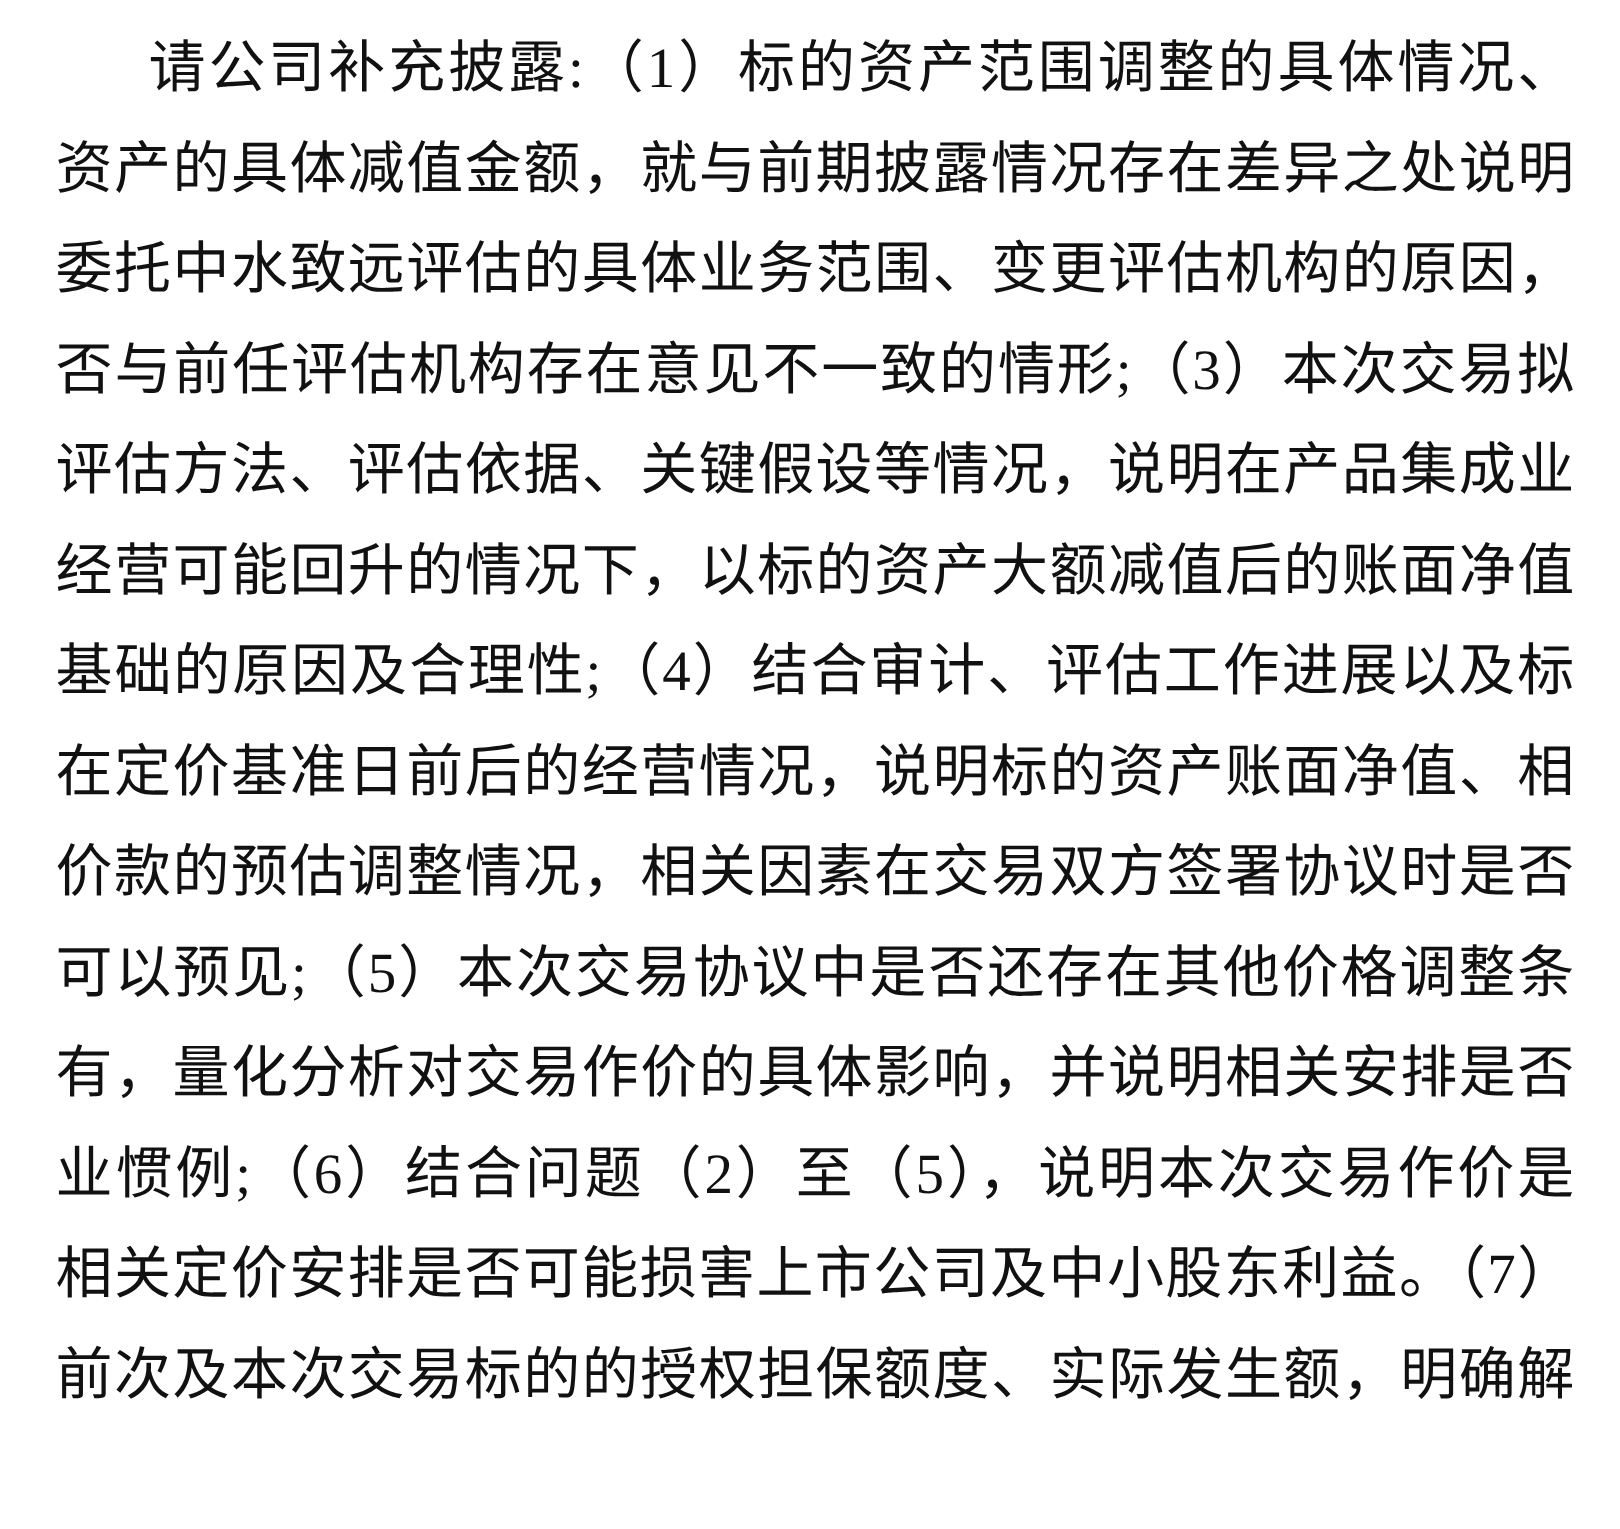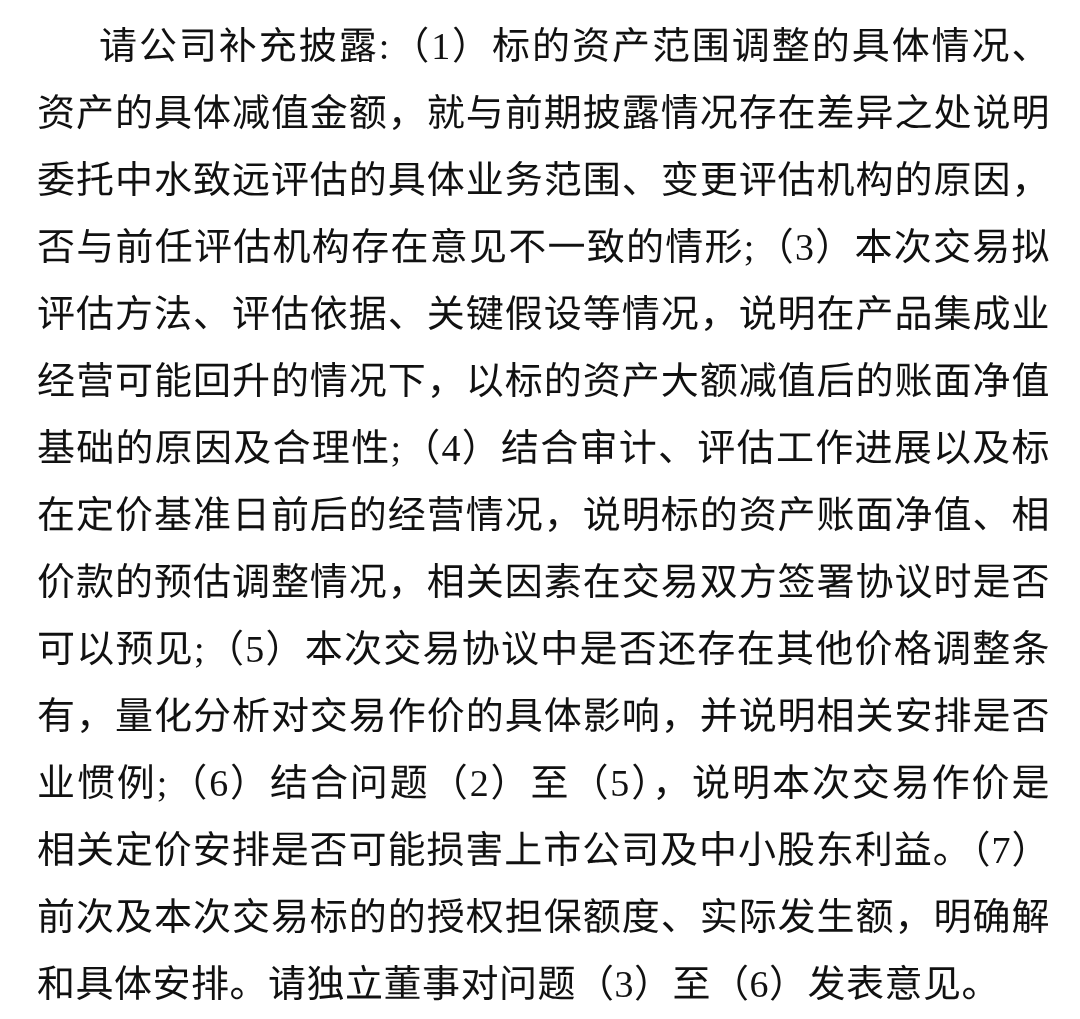--- a/index.html
+++ b/index.html
@@ -50,15 +50,14 @@
       <div class="text-line">评估方法、评估依据、关键假设等情况，说明在产品集成业务后续</div>
       <div class="text-line">经营可能回升的情况下，以标的资产大额减值后的账面净值为作价</div>
       <div class="text-line">基础的原因及合理性;（4）结合审计、评估工作进展以及标的资产</div>
       <div class="text-line">在定价基准日前后的经营情况，说明标的资产账面净值、相关交易</div>
       <div class="text-line">价款的预估调整情况，相关因素在交易双方签署协议时是否已知或</div>
       <div class="text-line">可以预见;（5）本次交易协议中是否还存在其他价格调整条款，如</div>
       <div class="text-line">有，量化分析对交易作价的具体影响，并说明相关安排是否符合商</div>
       <div class="text-line">业惯例;（6）结合问题（2）至（5），说明本次交易作价是否公允，</div>
       <div class="text-line">相关定价安排是否可能损害上市公司及中小股东利益。（7）公司对</div>
       <div class="text-line">前次及本次交易标的的授权担保额度、实际发生额，明确解除期限</div>
-      <div class="text-line last">和具体安排。请独立董事对问题（3）至（6）发表意见。</div>
     </div>
 </div>
 
 </body></html>

